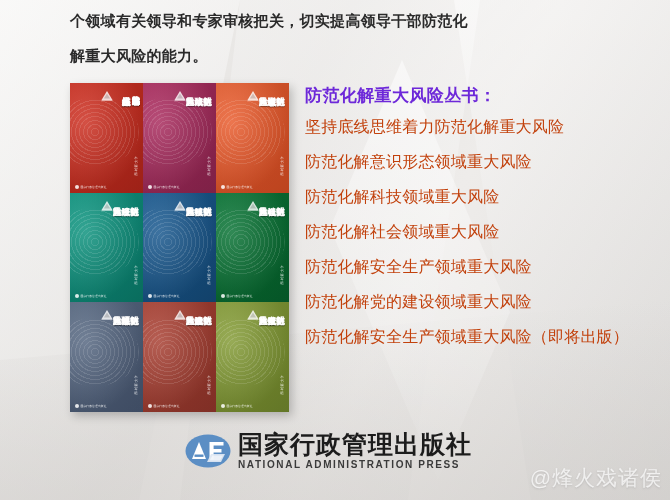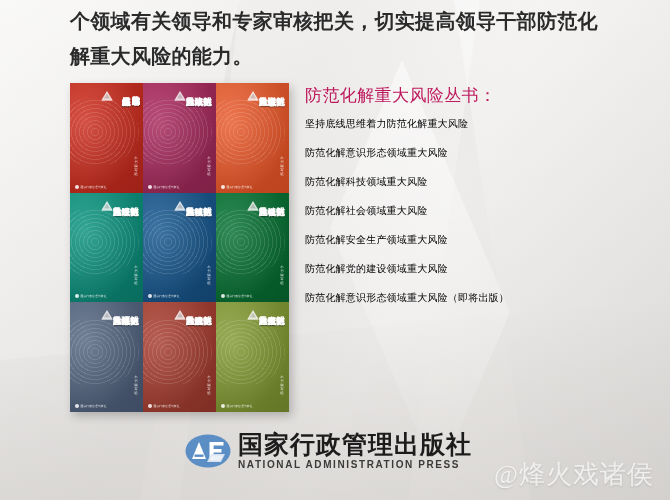--- a/index.html
+++ b/index.html
@@ -46,21 +46,21 @@
 
   
   .header-text {
     position: absolute;
     z-index: 3;
     left: 70px;
     top: 4px;
     width: 552px;
     font-family: "Liberation Serif", "DejaVu Serif", serif;
     font-weight: bold;
-    font-size: 20px;
+    font-size: 15px;
     line-height: 35px;
     color: #2a2a2a;
     letter-spacing: .3px;
   }
   .header-text p { margin: 0; }
 
   
   .book-grid {
     position: absolute;
     z-index: 3;
@@ -165,35 +165,35 @@
   
   .series-panel {
     position: absolute;
     z-index: 3;
     left: 305px;
     top: 84px;
     width: 360px;
   }
   .series-title {
     font-family: "Liberation Serif", "DejaVu Serif", serif;
-    font-weight: normal;
+    font-weight: bold;
     font-size: 17px;
-    color: #be185d;
+    color: #6d28d9;
     margin-bottom: 12px;
     letter-spacing: .4px;
   }
   .series-list {
     list-style: none;
     margin: 0;
     padding: 0;
   }
   .series-list li {
     font-family: "Liberation Serif", "DejaVu Serif", serif;
-    font-size: 10px;
-    color: #000000;
+    font-size: 16px;
+    color: #c2410c;
     line-height: 1;
     margin-bottom: 19px;
     letter-spacing: .2px;
     white-space: nowrap;
   }
 
   
   .publisher {
     position: absolute;
     z-index: 3;
@@ -227,24 +227,24 @@
     font-size: 10px;
     color: #3b3b3b;
     letter-spacing: 1.6px;
     margin-top: 1px;
   }
 
   
   .watermark {
     position: absolute;
     z-index: 4;
-    right: 16px;
+    right: 8px;
     bottom: 8px;
-    font-family: Liberation Serif, serif;
-    font-size: 26px;
+    font-family: Liberation Sans, sans-serif;
+    font-size: 21px;
     color: rgba(255,255,255,.72);
     text-shadow: 0 1px 2px rgba(140,140,140,.35);
     letter-spacing: 1px;
     white-space: nowrap;
   }
 </style>
 </head>
 <body>
 
 <div class="bg-layer"></div>
@@ -434,21 +434,21 @@
 
 <div class="series-panel">
   <div class="series-title">防范化解重大风险丛书：</div>
   <ul class="series-list" id="series-list">
       <li>坚持底线思维着力防范化解重大风险</li>
       <li>防范化解意识形态领域重大风险</li>
       <li>防范化解科技领域重大风险</li>
       <li>防范化解社会领域重大风险</li>
       <li>防范化解安全生产领域重大风险</li>
       <li>防范化解党的建设领域重大风险</li>
-      <li>防范化解意识形态领域重大风险（即将出版）</li>
+      <li>防范化解安全生产领域重大风险（即将出版）</li>
     </ul>
 </div>
 
 <div class="publisher">
   <div class="logo-mark">
     <svg viewBox="0 0 46 34" width="46" height="34" aria-hidden="true">
       <ellipse cx="23" cy="17" rx="22.5" ry="16.5" fill="#5b8ec4"></ellipse>
       <path d="M7 25 L14 8 L21 25 Z" fill="#ffffff"></path>
       <rect x="9.5" y="20.5" width="9" height="2.4" fill="#5b8ec4"></rect>
       <path d="M24.5 8 L38.5 8 L38.5 11.6 L28.6 11.6 L28.6 15 L36.5 15 L36.5 18.5 L28.6 18.5 L28.6 25.5 L24.5 25.5 Z" fill="#ffffff"></path>

